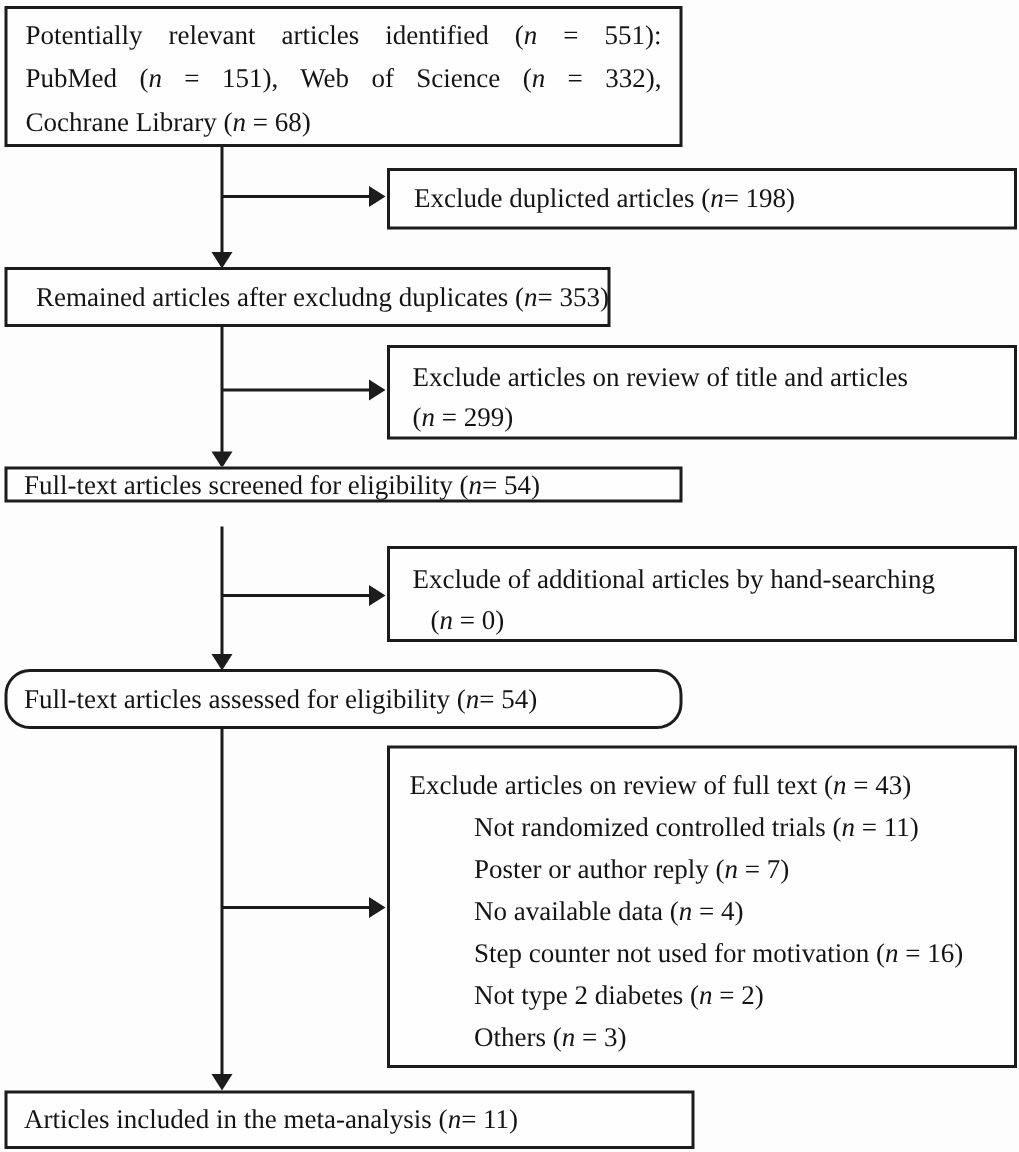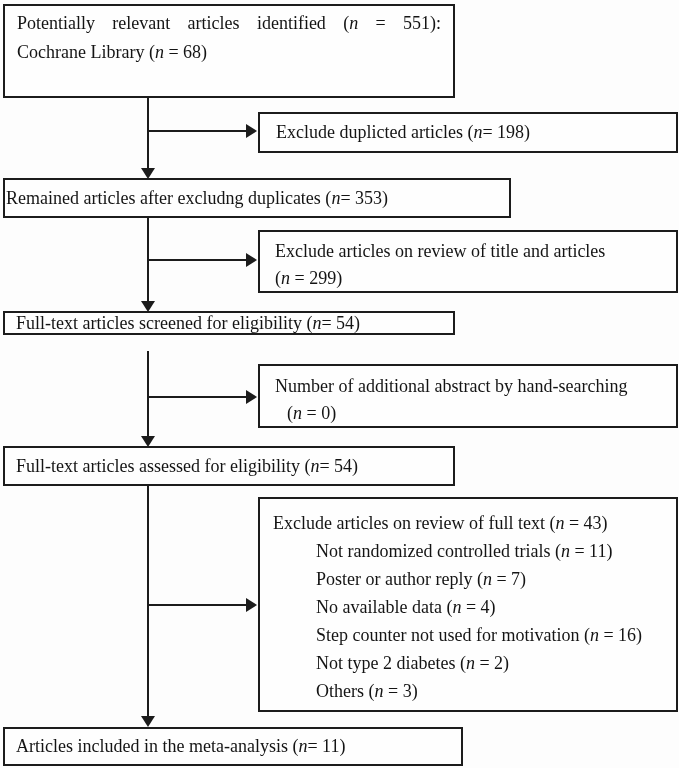--- a/index.html
+++ b/index.html
@@ -21,23 +21,23 @@
     box-sizing: border-box;
   }
   .single {
     display: flex;
     align-items: center;
     white-space: nowrap;
   }
 
   
   #box-identified   { left: 3px;  top: 4px;   width: 452px; height: 94px; padding: 3px 12px 0 12px; line-height: 29px; }
-  #box-remained     { left: 3px;  top: 178px; width: 508px; height: 40px; padding-left: 1px; text-align: center; }
+  #box-remained     { left: 3px;  top: 178px; width: 404px; height: 40px; padding-left: 19px; text-align: center; }
   #box-screened     { left: 3px;  top: 311px; width: 452px; height: 24px; padding-left: 11px; }
-  #box-assessed     { left: 3px;  top: 446px; width: 452px; height: 40px; padding-left: 11px; }
+  #box-assessed     { left: 3px;  top: 446px; width: 452px; height: 40px; padding-left: 11px; border-radius: 17px; }
   #box-included     { left: 3px;  top: 727px; width: 460px; height: 39px; padding-left: 11px; }
 
   
   #box-exclude-duplicates { left: 258px; top: 112px; width: 420px; height: 41px; padding-left: 16px; }
   #box-exclude-title      { left: 258px; top: 230px; width: 420px; height: 63px; padding: 6px 0 0 15px; line-height: 27px; }
   #box-hand-searching     { left: 258px; top: 364px; width: 420px; height: 64px; padding: 7px 0 0 15px; line-height: 27px; }
   #box-exclude-fulltext   { left: 258px; top: 497px; width: 420px; height: 215px; padding: 10px 0 0 13px; line-height: 28px; }
 
   .jline { text-align: justify; text-align-last: justify; }
   .indent-sm { padding-left: 12px; }
@@ -79,20 +79,21 @@
   #a-right3 { top: 390px; }
   #a-right4 { top: 598px; }
 </style>
 </head>
 <body>
 
 <div class="canvas">
 
   <div class="box" id="box-identified">
     <div class="jline nital">Potentially relevant articles identified (<i>n</i> = 551):</div>
+    <div class="jline nital">PubMed (<i>n</i> = 151), Web of Science (<i>n</i> = 332),</div>
     <div class="nital">Cochrane Library (<i>n</i> = 68)</div>
   </div>
 
   <div class="vline" id="v-seg1"></div>
   <div class="arrow-down" id="a-down1"></div>
   <div class="hline" id="h-seg1"></div>
   <div class="arrow-right" id="a-right1"></div>
 
   <div class="box single nital" id="box-exclude-duplicates">Exclude duplicted articles (<i>n</i> = 198)</div>
 
@@ -109,21 +110,21 @@
   </div>
 
   <div class="box single nital" id="box-screened">Full-text articles screened for eligibility (<i>n</i> = 54)</div>
 
   <div class="vline" id="v-seg3"></div>
   <div class="arrow-down" id="a-down3"></div>
   <div class="hline" id="h-seg3"></div>
   <div class="arrow-right" id="a-right3"></div>
 
   <div class="box" id="box-hand-searching">
-    <div class="fit nital">Number of additional abstract by hand-searching</div>
+    <div class="fit nital">Exclude of additional articles by hand-searching</div>
     <div class="fit nital indent-sm">(<i>n</i> = 0)</div>
   </div>
 
   <div class="box single nital" id="box-assessed">Full-text articles assessed for eligibility (<i>n</i> = 54)</div>
 
   <div class="vline" id="v-seg4"></div>
   <div class="arrow-down" id="a-down4"></div>
   <div class="hline" id="h-seg4"></div>
   <div class="arrow-right" id="a-right4"></div>
 

